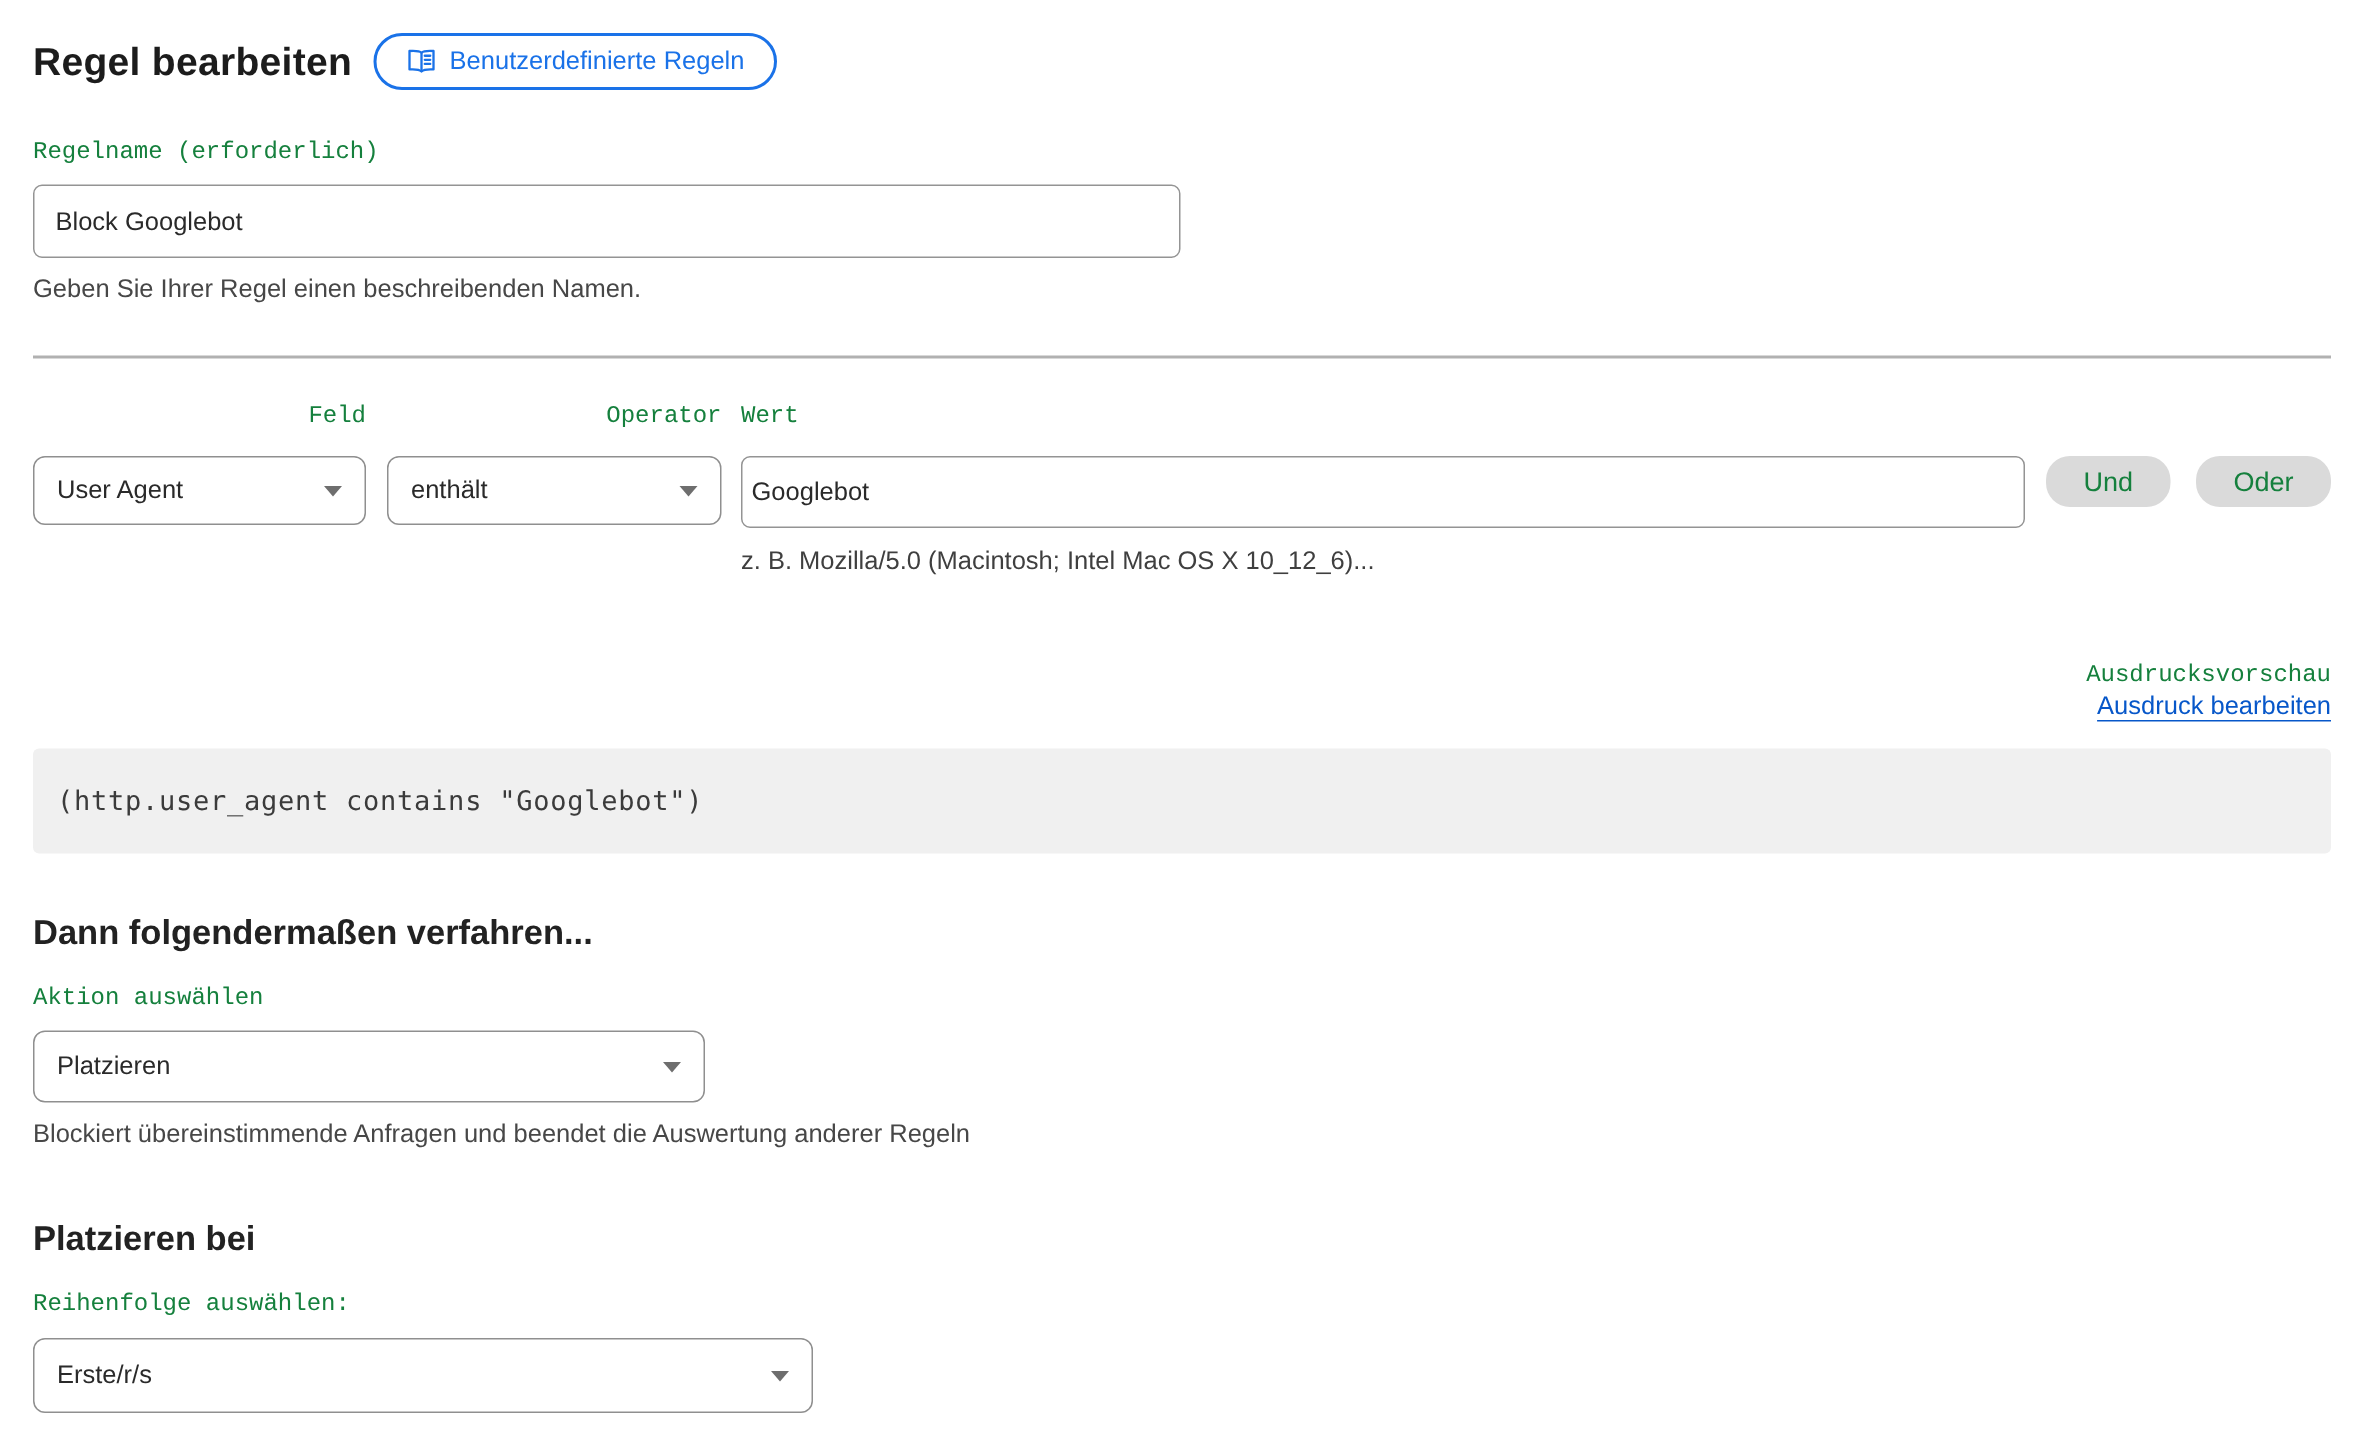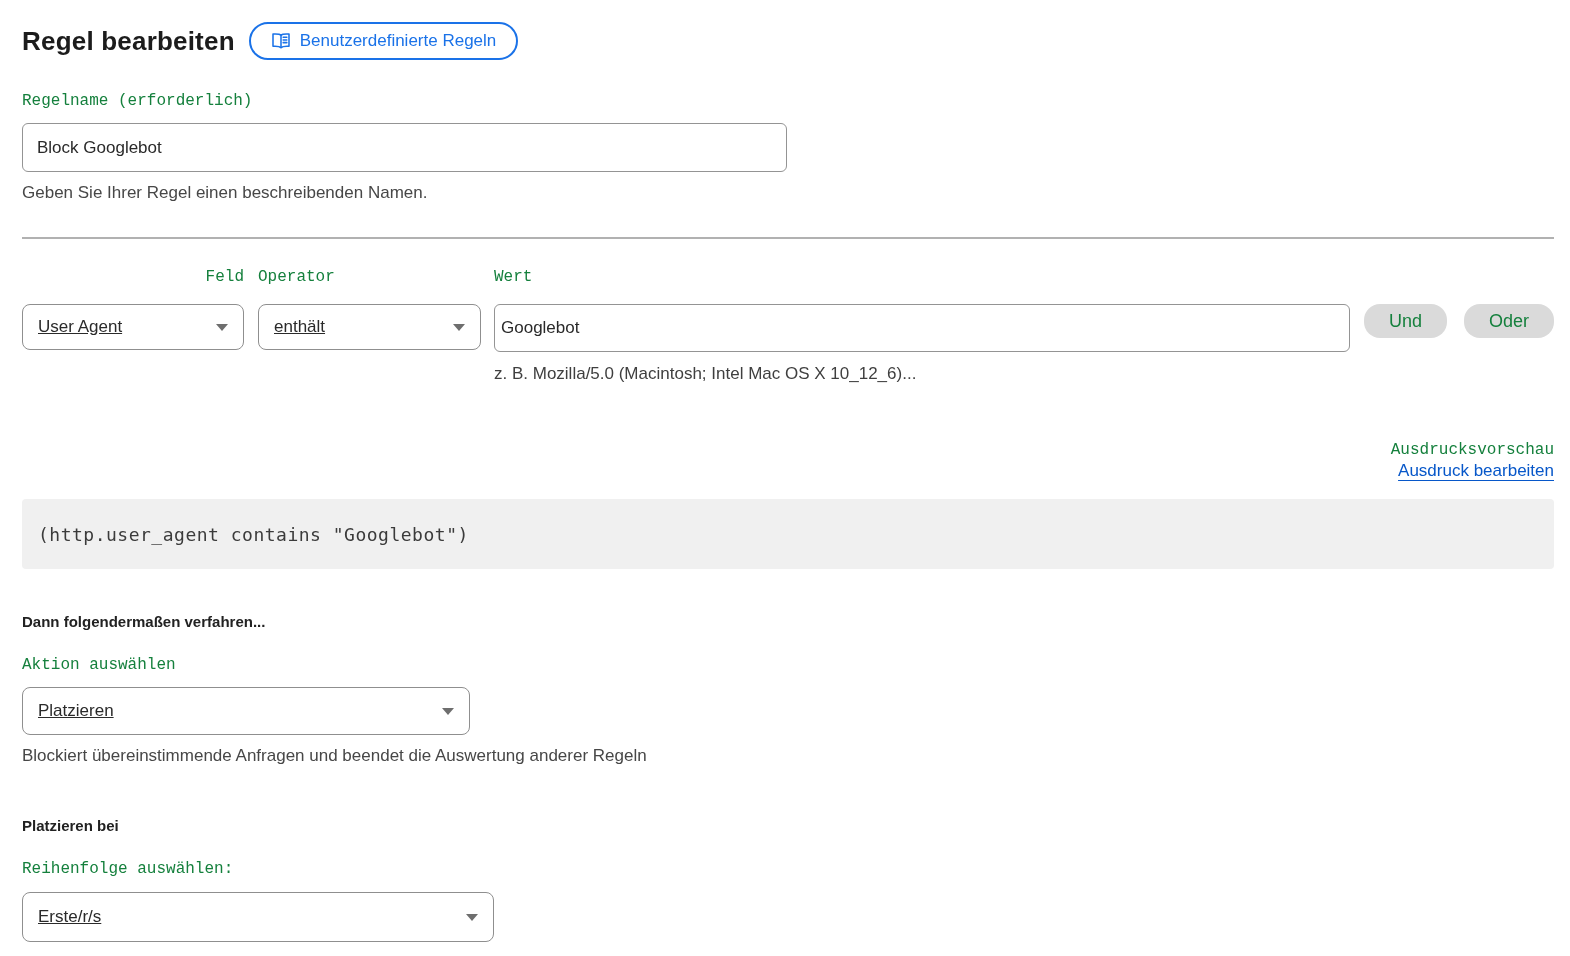--- a/index.html
+++ b/index.html
@@ -39,28 +39,28 @@
   .rule-name-group { margin-top: 31px; }
   .rule-name-group .text-input { margin-top: 11px; }
 
   .divider { margin-top: 34px; height: 2px; background: #b1b1b1; border: none; }
 
   
   .condition-row { margin-top: 28px; display: flex; align-items: flex-start; }
   .cond-col { display: flex; flex-direction: column; }
   .cond-col .field-label { margin-bottom: 16px; }
   .col-field { width: 222px; margin-right: 14px; text-align: right; }
-  .col-operator { width: 223px; margin-right: 13px; }
+  .col-operator { width: 223px; margin-right: 13px; text-align: right; }
   .col-value { flex: 1; margin-right: 14px; }
 
   .select-box {
     height: 46px; border: 1px solid #8f8f8f; border-radius: 8px;
     background: #fff; display: flex; align-items: center;
     justify-content: space-between; padding: 0 15px;
-    font-size: 17px; color: #2a2a2a; cursor: pointer; text-decoration: underline;
+    font-size: 17px; color: #2a2a2a; cursor: pointer;
   }
   .caret {
     width: 0; height: 0;
     border-left: 6px solid transparent; border-right: 6px solid transparent;
     border-top: 7px solid #6e6e6e;
   }
   .value-input {
     height: 48px; width: 100%;
     border: 1px solid #949494; border-radius: 6px;
     padding: 0 6px; font-size: 17px; color: #2a2a2a;
@@ -85,27 +85,27 @@
   .code-block {
     margin-top: 18px; background: #f0f0f0; border-radius: 4px;
     height: 70px; display: flex; align-items: center; padding: 0 16px;
   }
   .code-block code {
     font-family: "DejaVu Sans Mono", monospace;
     font-size: 18px; color: #3b3b3b; letter-spacing: 0.5px;
   }
 
   
-  .section-heading { font-size: 15px; font-weight: 700; color: #222222; line-height: 23px; }
+  .section-heading { font-size: 23px; font-weight: 700; color: #222222; line-height: 23px; }
   .action-section { margin-top: 41px; }
   .action-section .field-label { margin-top: 22px; display: block; }
   .action-select { margin-top: 11px; width: 448px; height: 48px; }
   .placement-section { margin-top: 48px; }
   .placement-section .field-label { margin-top: 22px; display: block; }
-  .placement-select { margin-top: 12px; width: 472px; height: 50px; }
+  .placement-select { margin-top: 12px; width: 520px; height: 50px; }
 </style>
 </head>
 <body>
 
 <div class="container">
 
   <div class="header-row">
     <h1 class="page-title">Regel bearbeiten</h1>
     <button class="doc-pill">
       <span>

